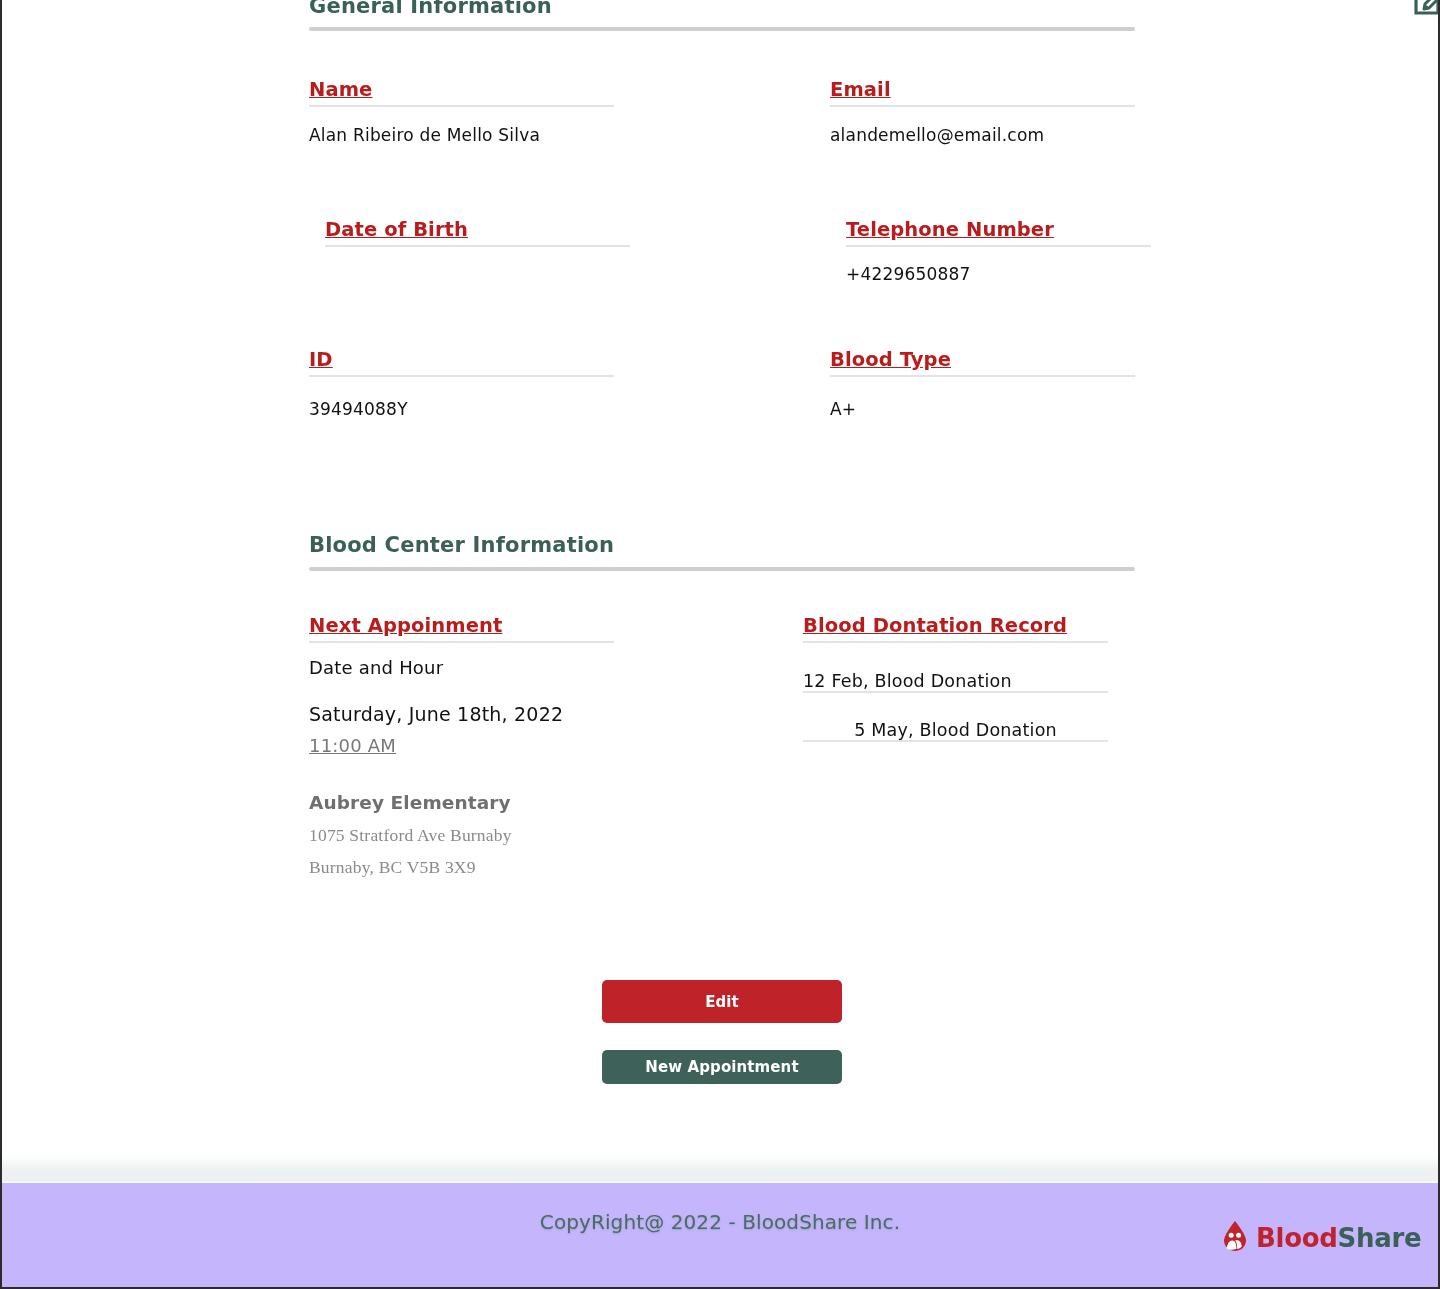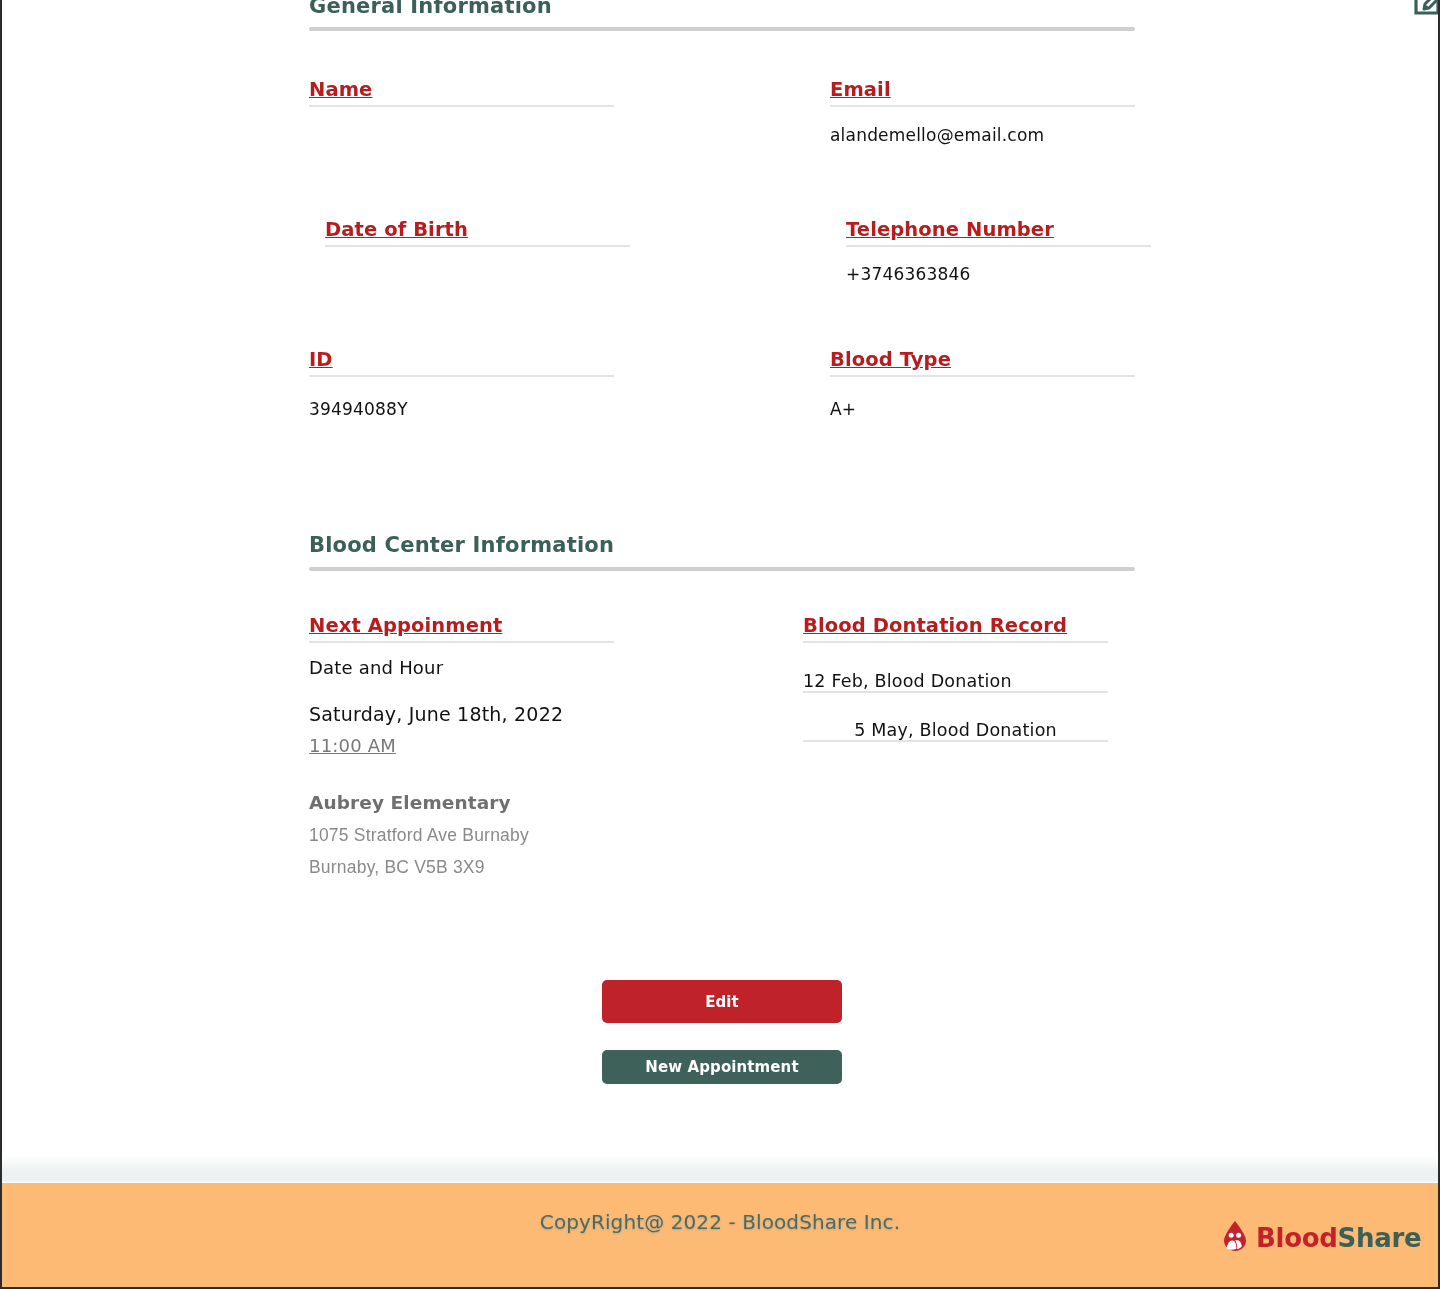--- a/index.html
+++ b/index.html
@@ -92,21 +92,21 @@
   .field-value.muted { color: #787878; text-decoration: underline; }
 
   .addr-title {
     font-family: "DejaVu Sans", sans-serif;
     font-weight: bold;
     font-size: 18.5px;
     color: #6f6f6f;
     letter-spacing: 0.1px;
   }
   .addr-line {
-    font-family: Liberation Sans, sans-serif;
+    font-family: Liberation Serif, serif;
     font-size: 17.5px;
     color: #8a8a8a;
     letter-spacing: 0.2px;
   }
 
   
   .rec-row {
     width: 305px;
     border-bottom: 2px solid #e3e3e3;
     font-family: "DejaVu Sans", sans-serif;
@@ -168,21 +168,21 @@
     background: linear-gradient(to bottom, #ffffff 0%, #eef1f1 55%, #eef1f1 92%, #ffffff 100%);
   }
 
   
   .footer {
     position: absolute;
     left: 0;
     top: 1183px;
     width: 1436px;
     height: 104px;
-    background: #fdba74;
+    background: #c4b5fd;
   }
 
   .copyright {
     position: absolute;
     left: 0;
     top: 27px;
     width: 1436px;
     text-align: center;
     font-family: "DejaVu Sans", sans-serif;
     font-size: 20px;
@@ -228,37 +228,38 @@
             <path d="M26 5 L30 9 L17 22 L12 23 L13 18 Z" fill="none" stroke="#3b6058" stroke-width="3" stroke-linejoin="round"></path>
             <path d="M14 20 L15.5 21.5" stroke="#3b6058" stroke-width="2.2"></path>
           </svg>
         </button>
       </div>
 
       <div class="cols" style="position:absolute; left:0; top:78px;">
         <div class="col-left">
           <div class="field-label">Name</div>
           <div class="field-rule"></div>
+          <div class="field-value" style="margin-top:18px;">Alan Ribeiro de Mello Silva</div>
         </div>
         <div class="col-right">
           <div class="field-label">Email</div>
           <div class="field-rule"></div>
           <div class="field-value" style="margin-top:18px;">alandemello@email.com</div>
         </div>
       </div>
 
       <div class="cols" style="position:absolute; left:16px; top:218px;gap:21px;">
         <div class="col-left">
           <div class="field-label">Date of Birth</div>
           <div class="field-rule"></div>
         </div>
         <div class="col-right">
           <div class="field-label">Telephone Number</div>
           <div class="field-rule"></div>
-          <div class="field-value" style="margin-top:17px;">+3746363846</div>
+          <div class="field-value" style="margin-top:17px;">+4229650887</div>
         </div>
       </div>
 
       <div class="cols" style="position:absolute; left:0; top:348px;">
         <div class="col-left">
           <div class="field-label">ID</div>
           <div class="field-rule"></div>
           <div class="field-value" style="margin-top:22px;">39494088Y</div>
         </div>
         <div class="col-right">

